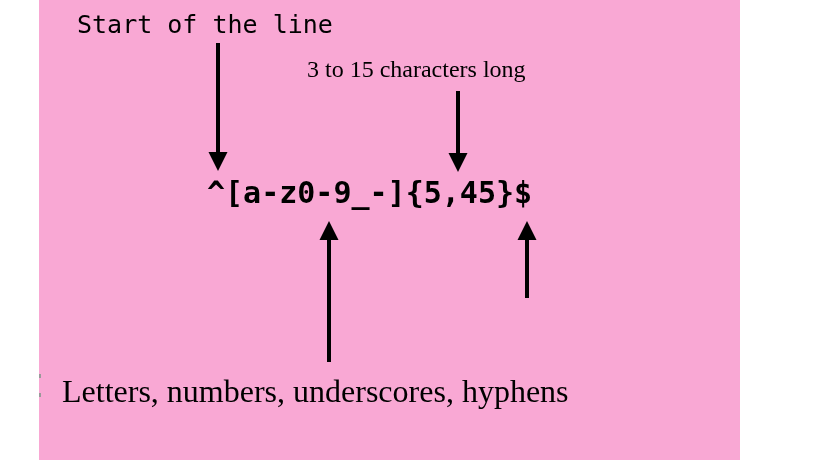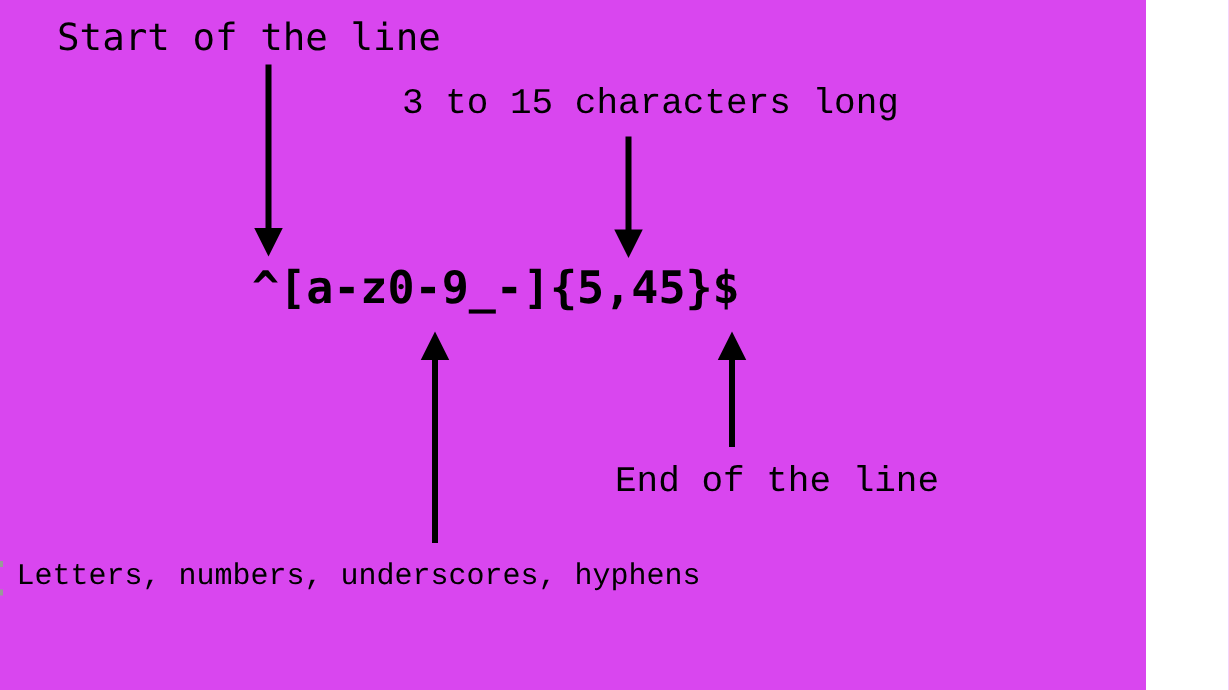--- a/index.html
+++ b/index.html
@@ -2,36 +2,37 @@
 <html><head>
 <meta charset="utf-8">
 <style>
   html, body {
     margin: 0;
     padding: 0;
     background: #ffffff;
   }
   .canvas {
     position: relative;
-    width: 764px;
+    width: 701px;
     height: 460px;
-    background: #d946ef;
+    background: #f9a8d4;
     overflow: hidden;
+    margin-left: 39px;
   }
   .label {
     position: absolute;
     white-space: nowrap;
     color: #000000;
     line-height: 1.15;
   }
   .mono {
     font-family: "DejaVu Sans Mono", "Liberation Mono", monospace;
   }
   .sans {
-    font-family: Liberation Mono, monospace;
+    font-family: Liberation Serif, serif;
     text-align: center;
   }
   .label-start {
     left: 38px;
     top: 11px;
     font-size: 25px;
   }
   .label-length {
     left: 268px;
     top: 56px;
@@ -47,23 +48,23 @@
     color: #000000;
     white-space: pre;
     line-height: 1.15;
   }
   .label-end {
     left: 410px;
     top: 308px;
     font-size: 24px;
   }
   .label-charset {
-    left: 11px;
+    left: 23px;
     top: 373px;
-    font-size: 20px;
+    font-size: 32px;
   }
   svg.arrow-layer {
     position: absolute;
     left: 0;
     top: 0;
     width: 819px;
     height: 460px;
     pointer-events: none;
   }
   .edge-artifact {
@@ -80,21 +81,20 @@
 <body>
 
 <div class="canvas">
 
   <div class="label mono label-start">Start of the line</div>
 
   <div class="label sans label-length">3 to 15 characters long</div>
 
   <div class="regex-pattern">^[a-z0-9_-]{5,45}$</div>
 
-  <div class="label sans label-end">End of the line</div>
 
   <div class="label sans label-charset">Letters, numbers, underscores, hyphens</div>
 
   <svg class="arrow-layer" viewBox="0 0 819 460" xmlns="http://www.w3.org/2000/svg">
 
     <g fill="#000000" stroke="#000000">
       <line x1="179" y1="43" x2="179" y2="154" stroke-width="4"></line>
       <polygon points="179,171 169.5,152 188.5,152" stroke="none"></polygon>
     </g>
 

